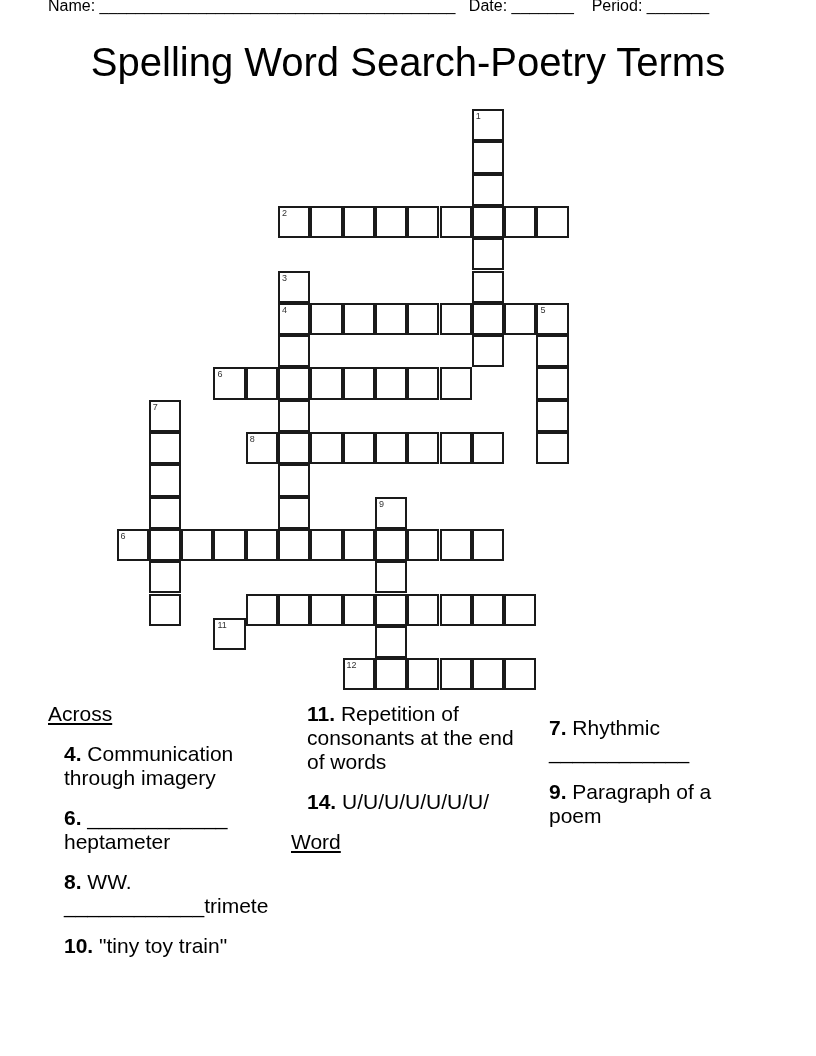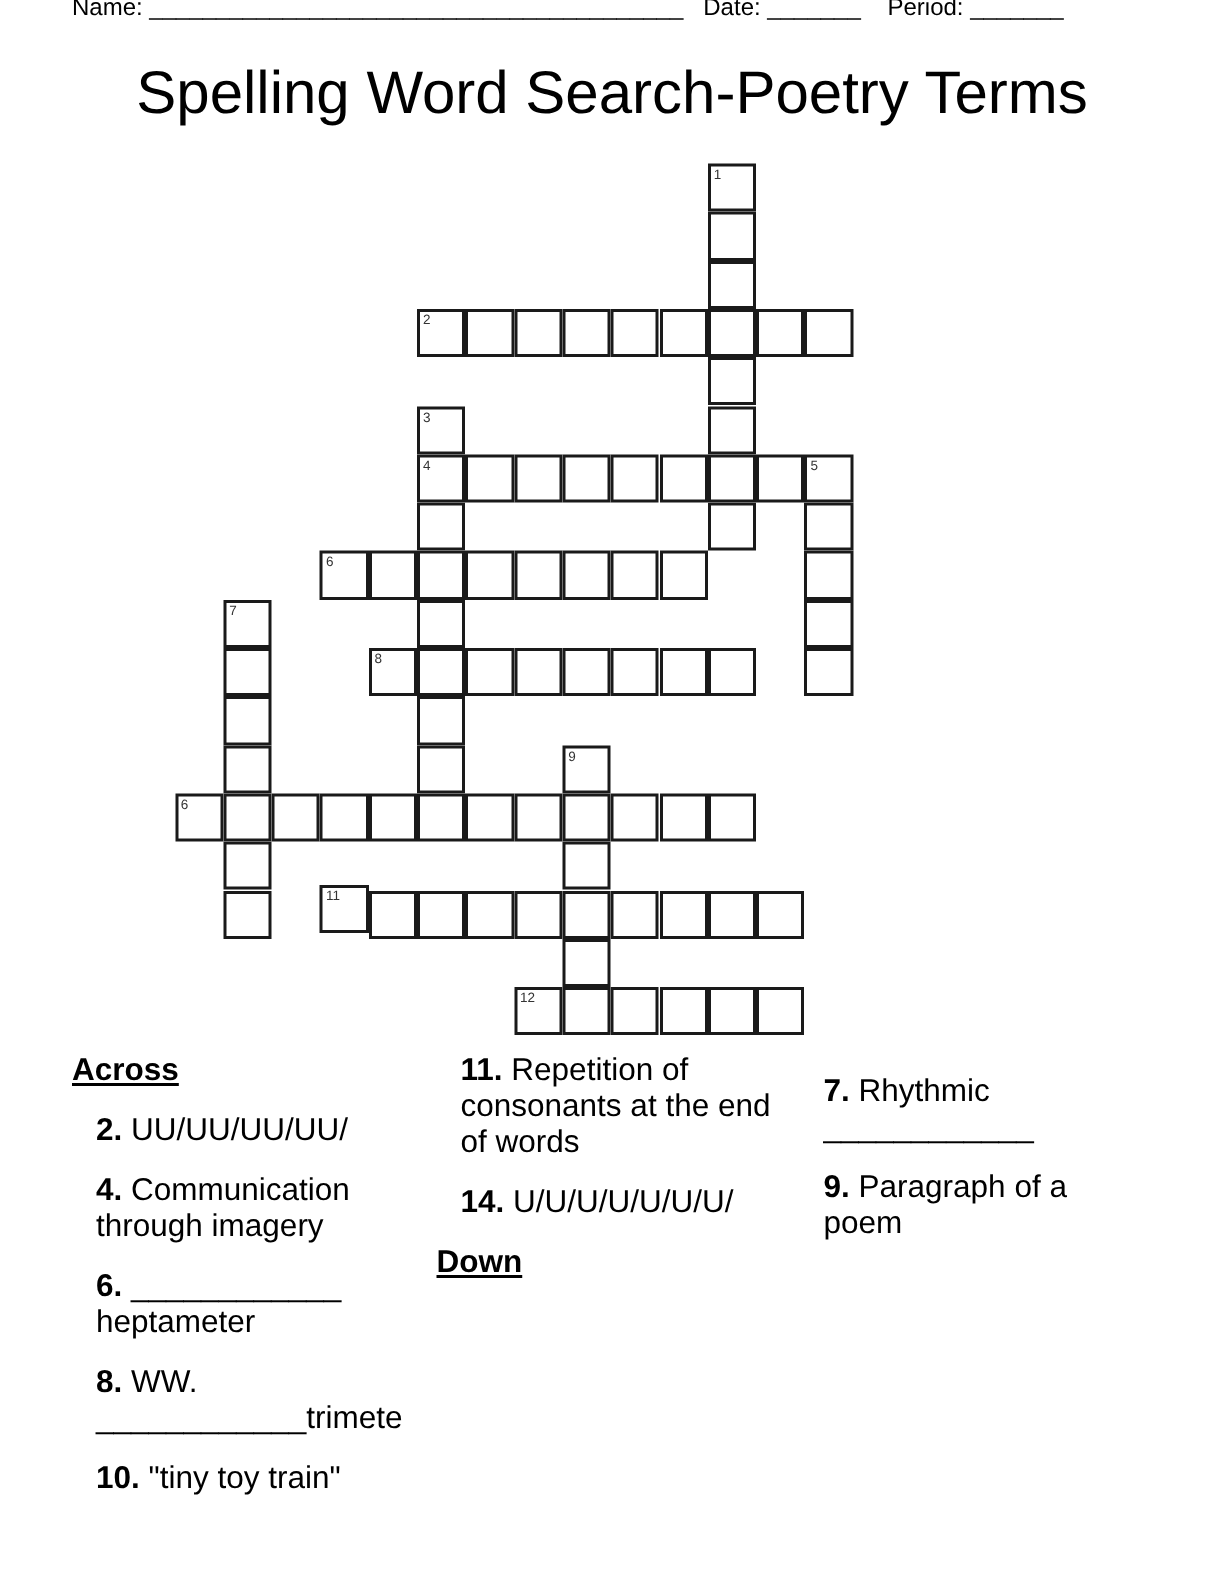--- a/index.html
+++ b/index.html
@@ -11,21 +11,21 @@
              font-size: 40px; font-weight: normal; margin: 0; }
     .grid { position: absolute; left: 0; top: 0; width: 816px; height: 700px; }
     .cell { position: absolute; width: 32.3px; height: 32.3px; box-sizing: border-box;
             border: 2px solid #1a1a1a; background: #fff; margin-left: -1px; margin-top: -1px; }
     .cell-num { position: absolute; top: 1px; left: 2px; font-size: 9px; color: #333; line-height: 1; }
     .clues { position: absolute; top: 700px; left: 48px; width: 730px; font-size: 21px; line-height: 24px; }
     .col { position: absolute; top: 0; }
     .col1 { left: 0; width: 240px; }
     .col2 { left: 243px; width: 240px; }
     .col3 { left: 485px; width: 240px; }
-    .section-head { font-weight: bold; text-decoration: underline; margin: 2px 0 2px 0; }
+    .section-head { font-weight: normal; text-decoration: underline; margin: 2px 0 2px 0; }
     .clue { margin: 16px; }
     .clue b { font-weight: bold; }
   </style>
 </head>
 <body>
 
 <div class="header-line"><span>Name:</span> <span>________________________________________</span>   <span>Date:</span> <span>_______</span>    <span>Period:</span> <span>_______</span></div>
 
 <h1 class="title">Spelling Word Search-Poetry Terms</h1>
 
@@ -115,21 +115,21 @@
       <span class="cell-num">6</span>
     </div>
     <div class="cell" style="left: 182.1px; top: 529.9px;"></div>
     <div class="cell" style="left: 214.4px; top: 529.9px;"></div>
     <div class="cell" style="left: 246.7px; top: 529.9px;"></div>
     <div class="cell" style="left: 311.3px; top: 529.9px;"></div>
     <div class="cell" style="left: 343.6px; top: 529.9px;"></div>
     <div class="cell" style="left: 408.2px; top: 529.9px;"></div>
     <div class="cell" style="left: 440.5px; top: 529.9px;"></div>
     <div class="cell" style="left: 472.8px; top: 529.9px;"></div>
-    <div class="cell" style="left: 214.4px; top: 591px;">
+    <div class="cell" style="left: 214.4px; top: 619px;">
       <span class="cell-num">11</span>
     </div>
     <div class="cell" style="left: 246.7px; top: 594.5px;"></div>
     <div class="cell" style="left: 279px; top: 594.5px;"></div>
     <div class="cell" style="left: 311.3px; top: 594.5px;"></div>
     <div class="cell" style="left: 343.6px; top: 594.5px;"></div>
     <div class="cell" style="left: 408.2px; top: 594.5px;"></div>
     <div class="cell" style="left: 440.5px; top: 594.5px;"></div>
     <div class="cell" style="left: 472.8px; top: 594.5px;"></div>
     <div class="cell" style="left: 505.1px; top: 594.5px;"></div>
@@ -138,28 +138,27 @@
     </div>
     <div class="cell" style="left: 408.2px; top: 659.1px;"></div>
     <div class="cell" style="left: 440.5px; top: 659.1px;"></div>
     <div class="cell" style="left: 472.8px; top: 659.1px;"></div>
     <div class="cell" style="left: 505.1px; top: 659.1px;"></div>
   </div>
 
 <div class="clues">
   <div class="col col1">
     <div class="section-head">Across</div>
-    <p class="clue"><b>2.</b> <span>UU/UU/UU/UU/</span></p>
     <p class="clue"><b>4.</b> <span>Communication through imagery</span></p>
     <p class="clue"><b>6.</b> <span>____________ heptameter</span></p>
     <p class="clue"><b>8.</b> <span>WW. ____________trimete</span></p>
     <p class="clue"><b>10.</b> <span>"tiny toy train"</span></p>
   </div>
   <div class="col col2">
     <p class="clue" style="margin-top:2px"><b>11.</b> <span>Repetition of consonants at the end of words</span></p>
     <p class="clue"><b>14.</b> <span>U/U/U/U/U/U/U/</span></p>
-    <div class="section-head" style="margin-top:0">Down</div>
+    <div class="section-head" style="margin-top:0">Word</div>
   </div>
   <div class="col col3">
     <p class="clue"><b>7.</b> <span>Rhythmic ____________</span></p>
     <p class="clue"><b>9.</b> <span>Paragraph of a poem</span></p>
   </div>
 </div>
 
 </body></html>

